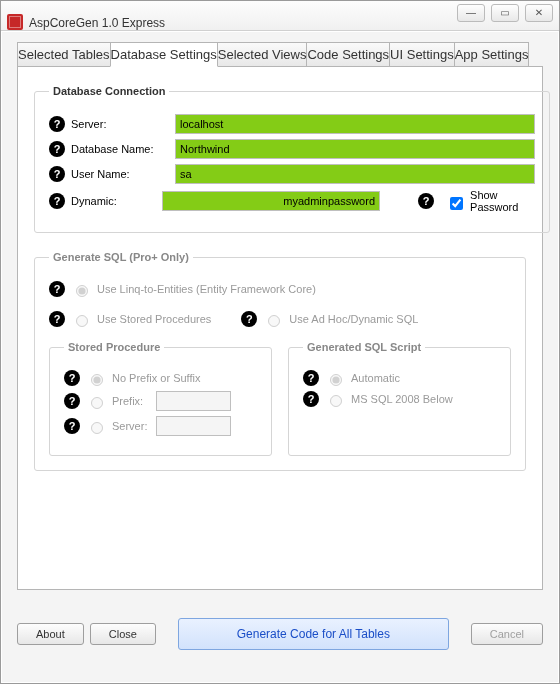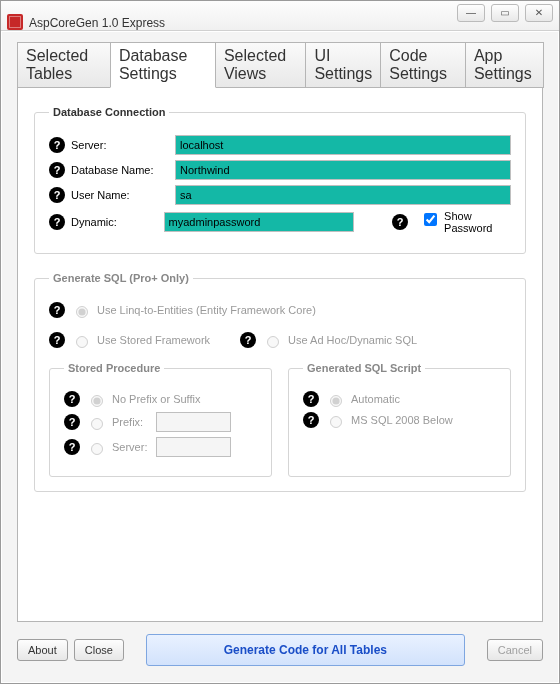--- a/index.html
+++ b/index.html
@@ -79,22 +79,22 @@
     flex-direction: column;
   }
   .tabs {
     display: flex;
     gap: 0;
     margin-bottom: -1px;
     position: relative;
     z-index: 2;
   }
   .tab {
-    padding: 4px 8px;
-    font-size: 16px;
+    padding: 4px 0;
+    font-size: 13px;
     background: linear-gradient(#fafafa,#e8e8e8);
     border: 1px solid #b5b5b5;
     border-bottom: 1px solid #b5b5b5;
     margin-right: -1px;
     color: #333;
     position: relative;
   }
   .tab.active {
     background: #fff;
     border-bottom: 1px solid #fff;
@@ -144,56 +144,56 @@
   .lbl {
     width: 98px;
     font-size: 11px;
   }
   .txt {
     flex: 1;
     height: 20px;
     border: 1px solid #bfbfbf;
     font-size: 11px;
     padding: 1px 4px;
-    background: #14b8a6;
-  }
-  .short { width: 190px; flex: none; }
+    background: #84cc16;
+  }
+  .short { width: 218px; flex: none; text-align: right; }
   .tiny { width: 75px; flex: none; }
-  .checkwrap { display:flex; align-items:flex-start; gap:4px; margin-left:6px; }
+  .checkwrap { display:flex; align-items:flex-end; gap:4px; margin-left:6px; }
   .radio {
     width: 12px;
     height: 12px;
   }
   .sub-cols {
     display: flex;
     gap: 16px;
   }
   .sub-cols fieldset { flex: 1; margin: 0; }
   .sql-top { margin: 6px 0 14px 0; }
   .sql-mid { display:flex; gap: 30px; margin: 2px 0 14px 0; }
   .bottom-bar {
     display: flex;
     align-items: center;
     gap: 6px;
     padding: 2px 0 6px 0;
   }
   .btn {
     border: 1px solid #9e9e9e;
     background: linear-gradient(#fdfdfd,#e7e7e7);
-    padding: 4px 10px;
+    padding: 4px 18px;
     font-size: 11px;
     border-radius: 3px;
     color: #333;
   }
   .btn.disabled { color: #a0a0a0; }
   .btn.primary {
     flex: 1;
-    margin: 0 16px;
+    margin: 16px 16px;
     text-align: center;
-    font-weight: bold;
+    font-weight: normal;
     color: #1a4ec7;
     background: linear-gradient(#e9f1ff,#d2e2fc);
     border: 1px solid #7ea6e0;
     padding: 8px 10px;
     font-size: 12px;
   }
   .disabled-text { color: #9a9a9a; }
   input[disabled] { background:#f5f5f5; }
 </style>
 </head>
@@ -209,22 +209,22 @@
       <div class="win-btn">✕</div>
     </div>
   </div>
 
   <div class="client">
 
     <div class="tabs">
       <div class="tab">Selected Tables</div>
       <div class="tab active">Database Settings</div>
       <div class="tab">Selected Views</div>
+      <div class="tab">Code Settings</div>
       <div class="tab">UI Settings</div>
-      <div class="tab">Code Settings</div>
       <div class="tab">App Settings</div>
     </div>
 
     <div class="tab-panel">
 
       <fieldset>
         <legend>Database Connection</legend>
 
         <div class="row">
           <div class="help">?</div>
@@ -260,21 +260,21 @@
         <div class="row sql-top">
           <div class="help">?</div>
           <input type="radio" class="radio" checked="" disabled="" style="">
           <span class="disabled-text">Use Linq-to-Entities (Entity Framework Core)</span>
         </div>
 
         <div class="sql-mid">
           <div class="row" style="margin:0">
             <div class="help">?</div>
             <input type="radio" class="radio" disabled="" style="">
-            <span class="disabled-text">Use Stored Framework</span>
+            <span class="disabled-text">Use Stored Procedures</span>
           </div>
           <div class="row" style="margin:0">
             <div class="help">?</div>
             <input type="radio" class="radio" disabled="" style="">
             <span class="disabled-text">Use Ad Hoc/Dynamic SQL</span>
           </div>
         </div>
 
         <div class="sub-cols">
           <fieldset class="disabled">

